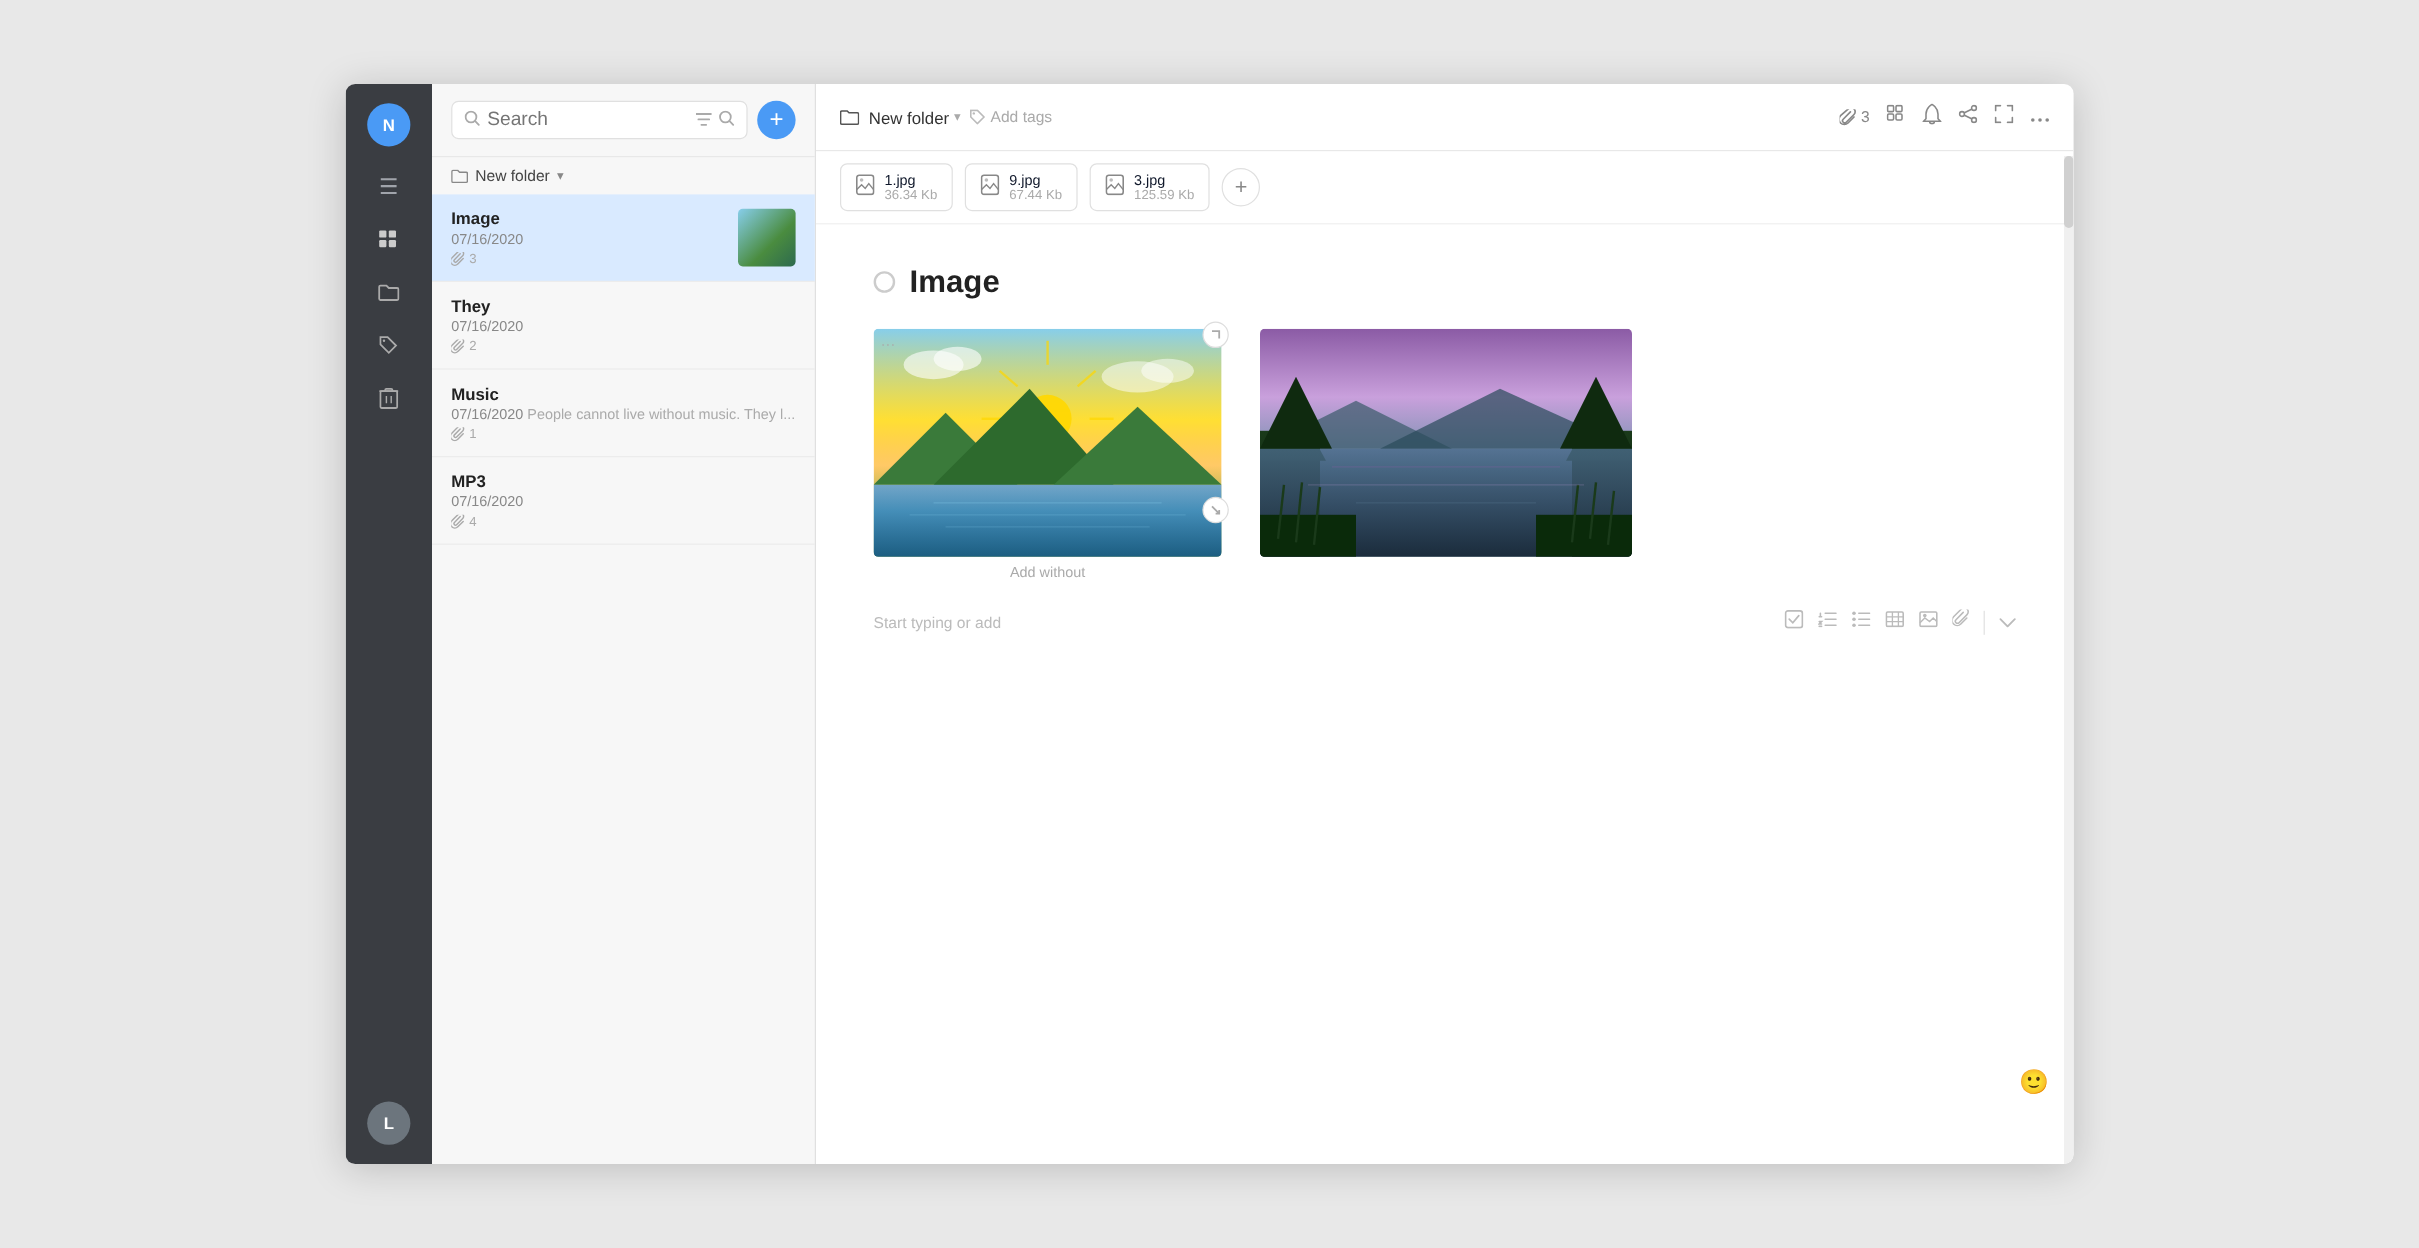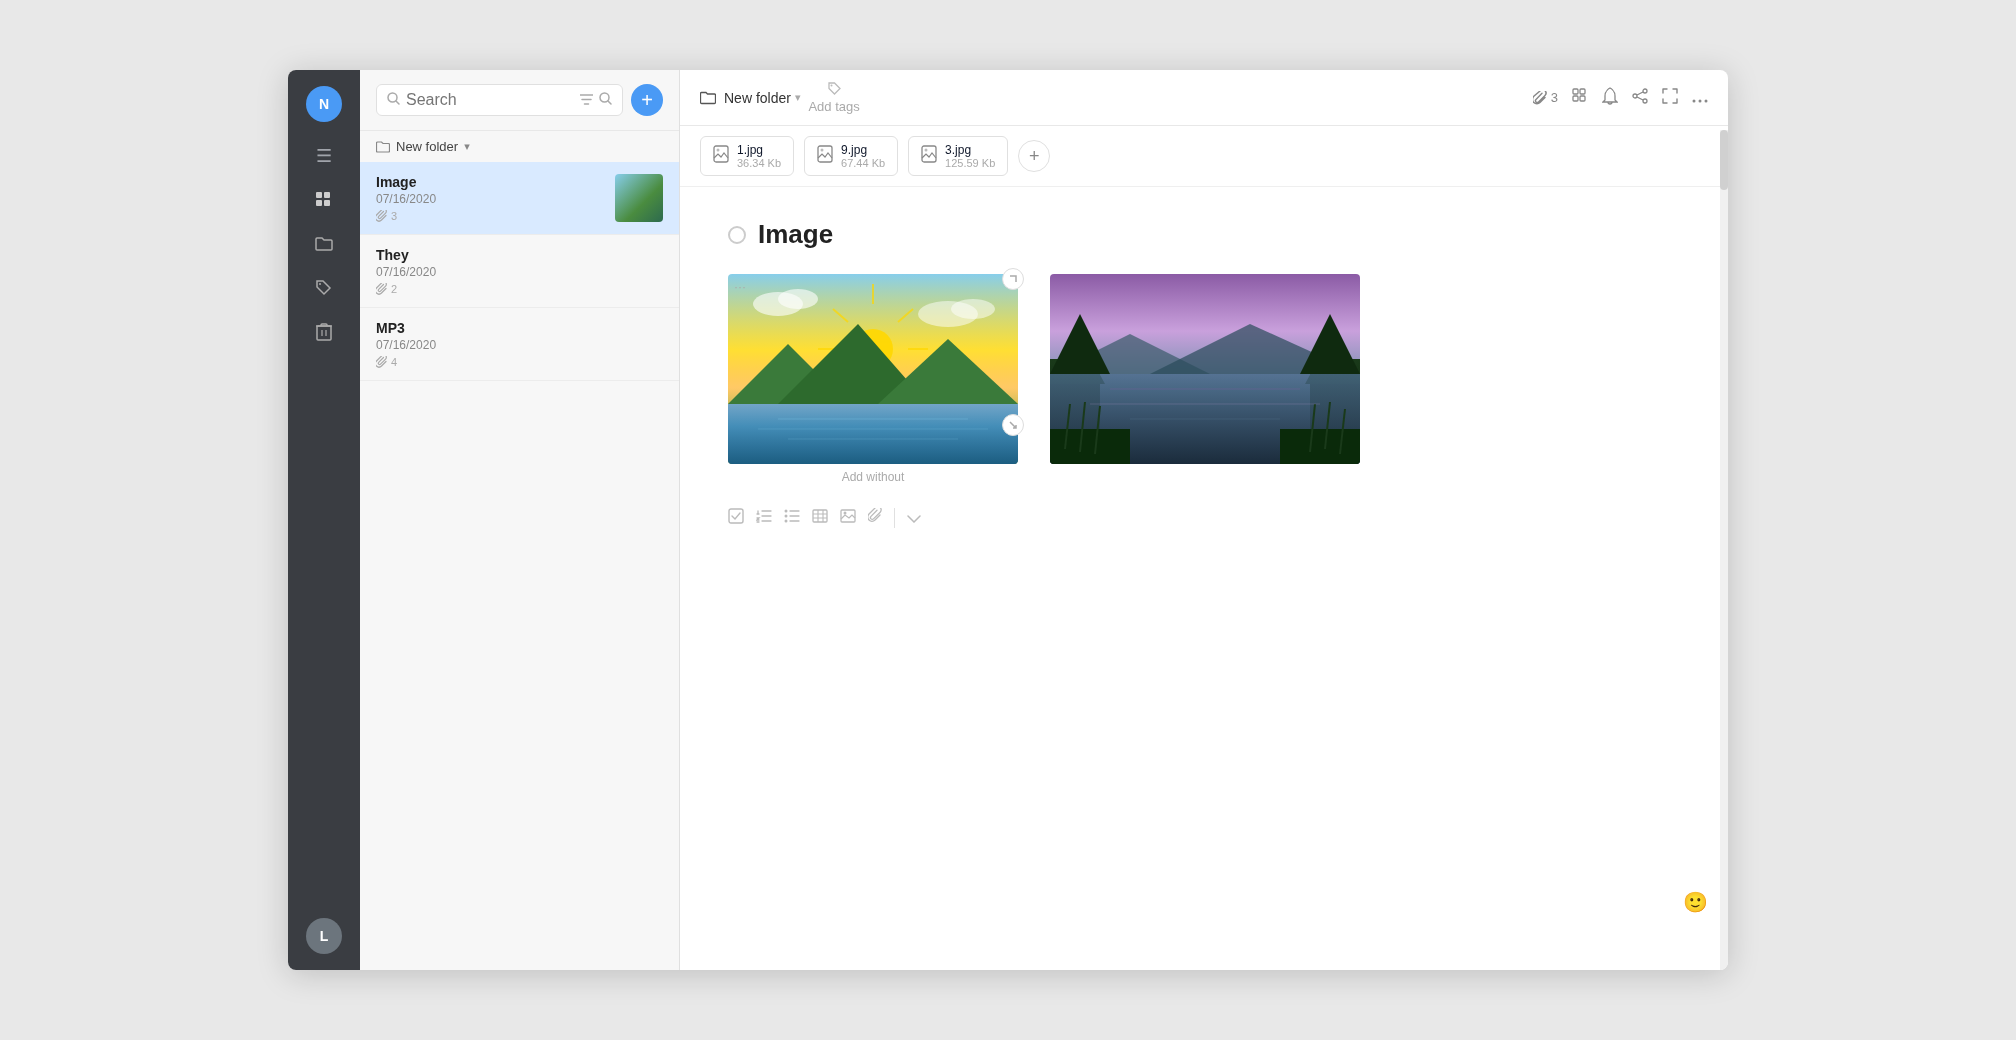--- a/index.html
+++ b/index.html
@@ -152,21 +152,21 @@
       align-items: center;
       gap: 8px;
       flex: 1;
     }
     .folder-breadcrumb {
       display: flex; align-items: center; gap: 4px;
       font-size: 14px; color: #333; font-weight: 500; cursor: pointer;
     }
     .tag-add {
       display: flex; align-items: center; gap: 4px;
-      font-size: 13px; color: #aaa; cursor: pointer; flex-direction: column;
+      font-size: 13px; color: #aaa; cursor: pointer;
     }
     .top-bar-right {
       display: flex; align-items: center; gap: 14px;
     }
     .top-bar-icon { color: #888; font-size: 16px; cursor: pointer; }
     .attachment-count { display: flex; align-items: center; gap: 4px; font-size: 13px; color: #888; }
 
     
     .attachments-bar {
       padding: 10px 20px;
@@ -351,20 +351,32 @@
         <div class="note-date">07/16/2020</div>
         <div class="note-attachment">
           <svg width="12" height="12" viewBox="0 0 12 12" fill="none">
             <path d="M10 5.5L5.5 10C4.1 11.4 1.9 11.4 0.5 10C-0.9 8.6 -0.9 6.4 0.5 5L6 -0.5C7 -1.5 8.6 -1.5 9.6 -0.5C10.6 0.5 10.6 2.1 9.6 3.1L4.5 8.2C4 8.7 3.2 8.7 2.7 8.2C2.2 7.7 2.2 6.9 2.7 6.4L7.5 1.5" stroke="#aaa" stroke-width="1.2" stroke-linecap="round"></path>
           </svg>
           2
         </div>
       </div>
     </div>
 
+    <div class="note-item">
+      <div class="note-info">
+        <div class="note-title">Music</div>
+        <div class="note-date">07/16/2020 <span style="color:#aaa;font-weight:400;">People cannot live without music. They l...</span></div>
+        <div class="note-attachment">
+          <svg width="12" height="12" viewBox="0 0 12 12" fill="none">
+            <path d="M10 5.5L5.5 10C4.1 11.4 1.9 11.4 0.5 10C-0.9 8.6 -0.9 6.4 0.5 5L6 -0.5C7 -1.5 8.6 -1.5 9.6 -0.5C10.6 0.5 10.6 2.1 9.6 3.1L4.5 8.2C4 8.7 3.2 8.7 2.7 8.2C2.2 7.7 2.2 6.9 2.7 6.4L7.5 1.5" stroke="#aaa" stroke-width="1.2" stroke-linecap="round"></path>
+          </svg>
+          1
+        </div>
+      </div>
+    </div>
 
     <div class="note-item">
       <div class="note-info">
         <div class="note-title">MP3</div>
         <div class="note-date">07/16/2020</div>
         <div class="note-attachment">
           <svg width="12" height="12" viewBox="0 0 12 12" fill="none">
             <path d="M10 5.5L5.5 10C4.1 11.4 1.9 11.4 0.5 10C-0.9 8.6 -0.9 6.4 0.5 5L6 -0.5C7 -1.5 8.6 -1.5 9.6 -0.5C10.6 0.5 10.6 2.1 9.6 3.1L4.5 8.2C4 8.7 3.2 8.7 2.7 8.2C2.2 7.7 2.2 6.9 2.7 6.4L7.5 1.5" stroke="#aaa" stroke-width="1.2" stroke-linecap="round"></path>
           </svg>
           4
@@ -590,20 +602,21 @@
             <line x1="290" y1="180" x2="295" y2="135" stroke="#1a3a1a" stroke-width="2"></line>
 
             <line x1="60" y1="115" x2="250" y2="115" stroke="#8b5ba5" stroke-width="1" opacity="0.3"></line>
             <line x1="40" y1="130" x2="270" y2="130" stroke="#c9a0dc" stroke-width="1" opacity="0.2"></line>
             <line x1="80" y1="145" x2="230" y2="145" stroke="#6a8fa8" stroke-width="1" opacity="0.2"></line>
           </svg>
         </div>
       </div>
 
       <div style="display:flex;align-items:center;gap:12px;margin-top:8px;">
+        <span class="toolbar-placeholder">Start typing or add</span>
 
         <span class="toolbar-icon">
           <svg width="16" height="16" viewBox="0 0 16 16" fill="none">
             <rect x="1" y="1" width="14" height="14" rx="2" stroke="#bbb" stroke-width="1.4"></rect>
             <path d="M4 8L7 11L12 5" stroke="#bbb" stroke-width="1.4" stroke-linecap="round"></path>
           </svg>
         </span>
         <span class="toolbar-icon">
           <svg width="16" height="14" viewBox="0 0 16 14" fill="none">
             <path d="M6 2H15M6 7H15M6 12H15M2 2V5M1 5H3M1 9H3L1 11H3M1 13H3" stroke="#bbb" stroke-width="1.3" stroke-linecap="round"></path>

